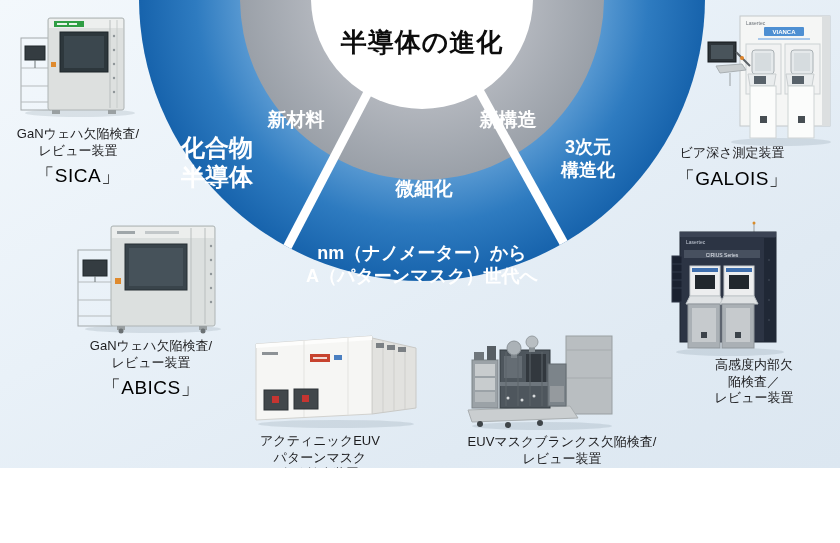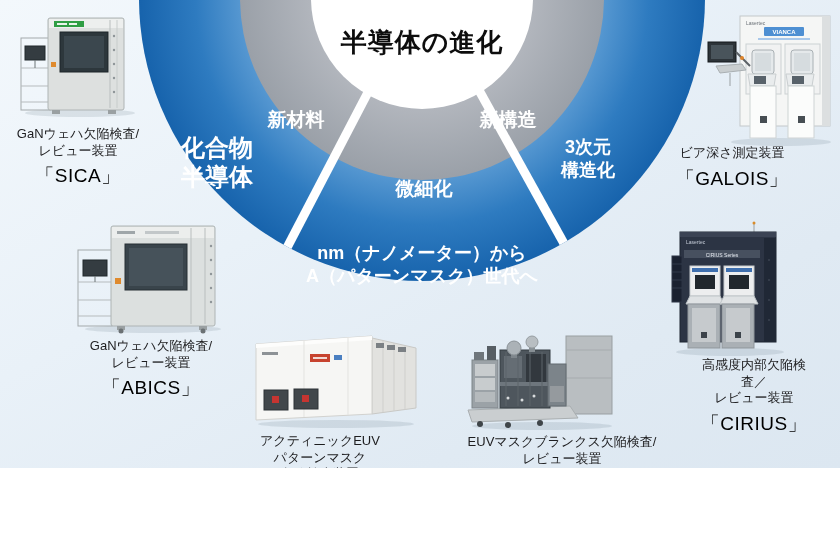--- a/index.html
+++ b/index.html
@@ -282,16 +282,15 @@
 
   <div class="plabel" style="left:562px;top:434px">
     <div class="desc">EUVマスクブランクス欠陥検査/
 レビュー装置</div>
     <div class="pname">「ABICS」</div>
   </div>
 
   <div class="plabel" style="left:754px;top:357px">
     <div class="desc">高感度内部欠陥検査／
 レビュー装置</div>
-    <div class="pname">「CIRIUS」</div>
   </div>
 
 </div>
 
 </body></html>

